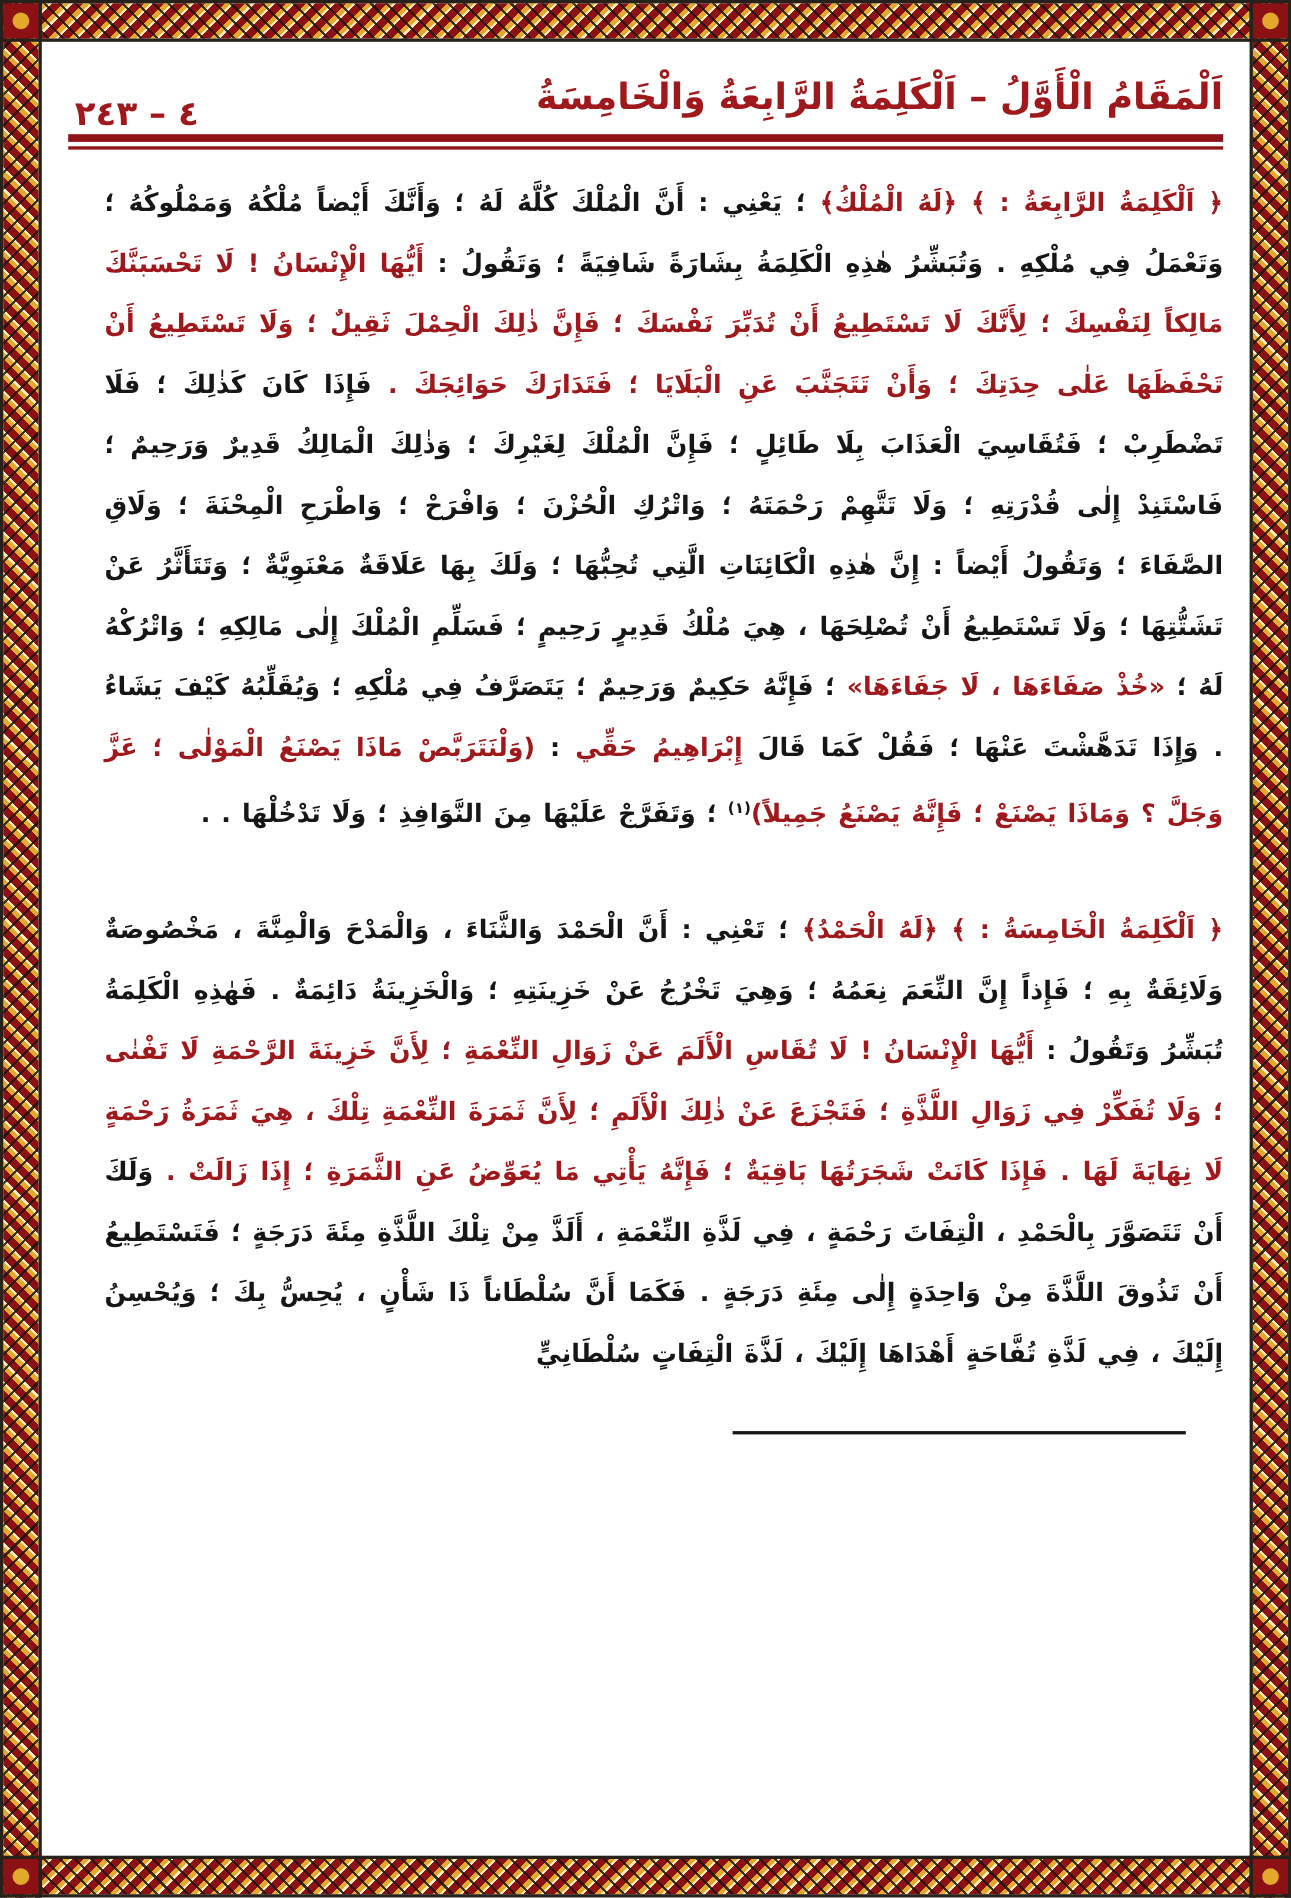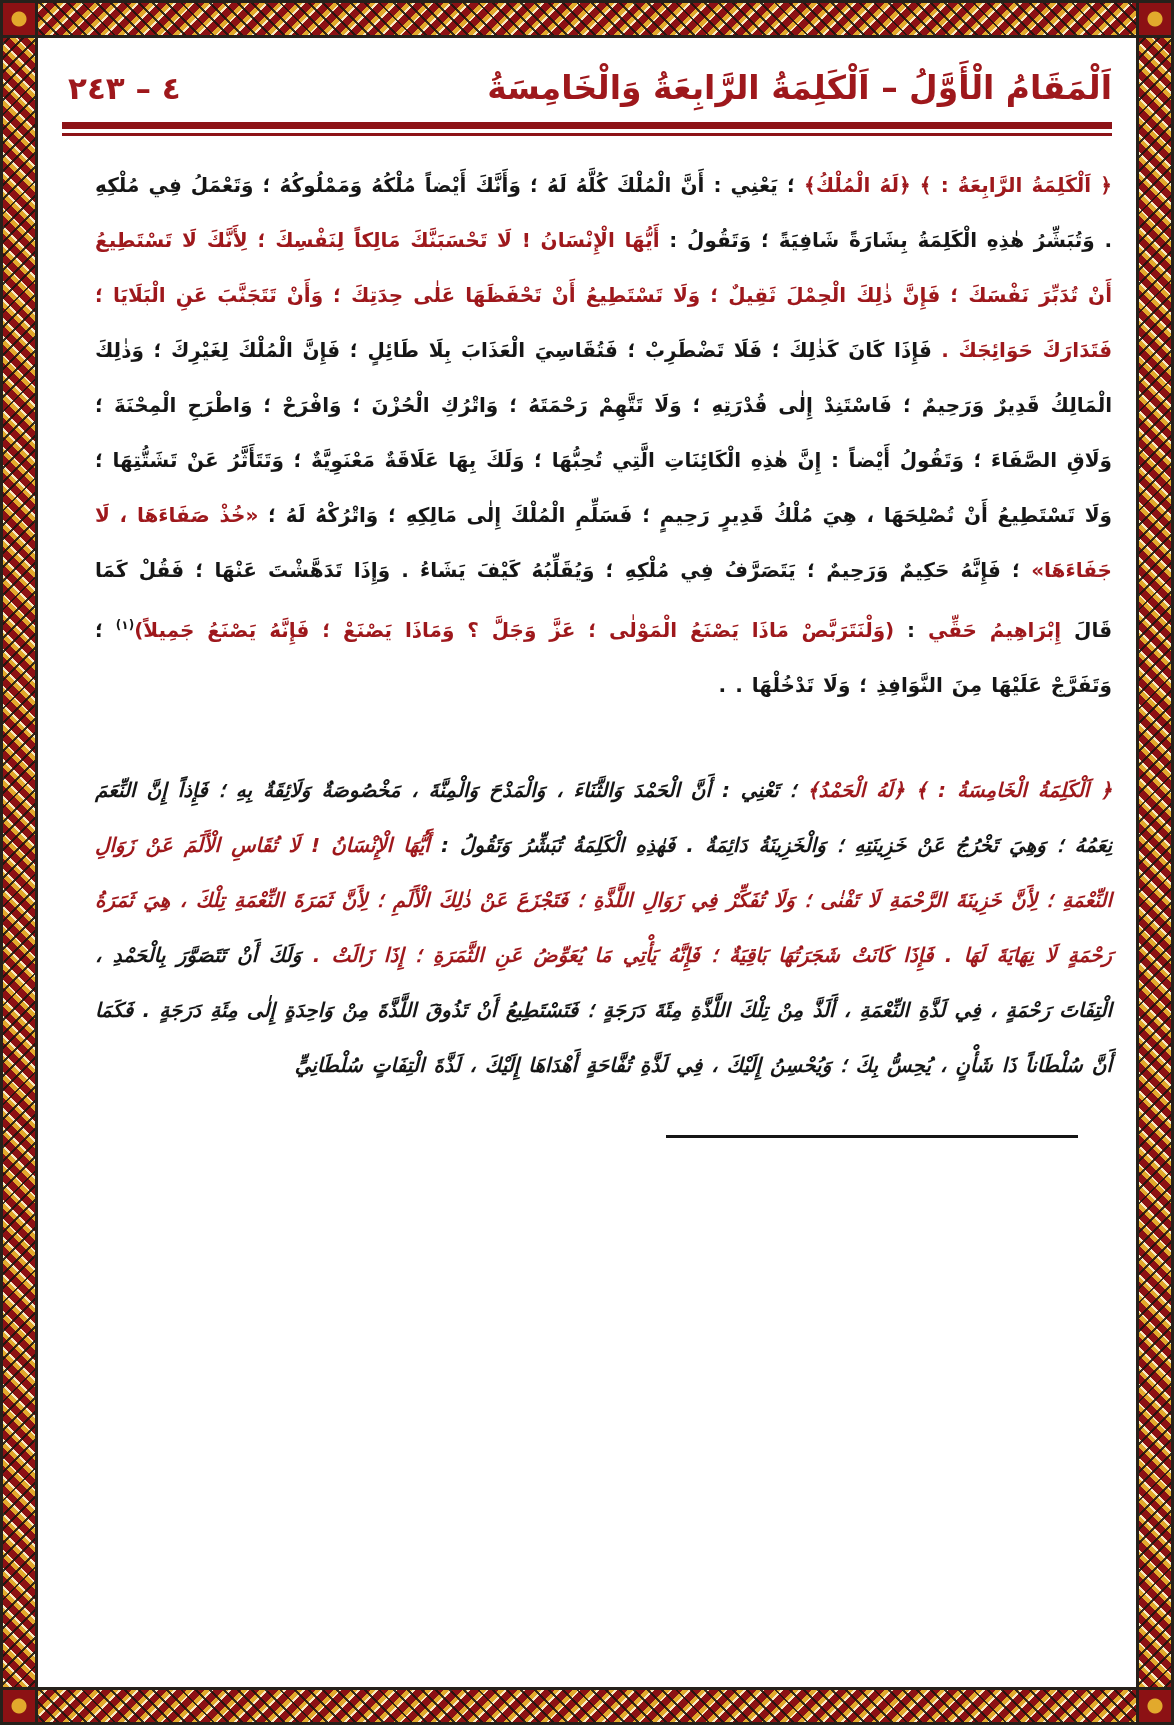--- a/index.html
+++ b/index.html
@@ -37,33 +37,33 @@
   .content{
     position:absolute;top:58px;right:62px;left:62px;bottom:52px;
     direction:rtl;
   }
   .page-header{position:relative;height:60px;}
   .page-title{
     text-align:right;font-size:33px;font-weight:700;color:#9e181c;
     line-height:60px;letter-spacing:0.5px;
   }
   .page-number{
-    position:absolute;left:6px;top:0;font-size:31px;font-weight:700;color:#9e181c;
+    position:absolute;left:6px;top:16px;font-size:31px;font-weight:700;color:#9e181c;
     direction:ltr;line-height:60px;
   }
   .rule-thick{height:7px;background:#8d1317;margin-top:4px;}
   .rule-thin{height:3px;background:#8d1317;margin-top:4px;}
 
   .body-text{
-    font-size:20px;font-weight:700;text-align:justify;
+    font-size:23px;font-weight:700;text-align:justify;
     line-height:55px;word-spacing:2px;color:#161616;margin-left:33px;
   }
   .para{margin:0;}
   .para.first{margin-top:22px;}
-  .para.second{margin-top:50px;font-style:italic;}
+  .para.second{margin-top:50px;}
 
   .seg.black{color:#161616;}
   .seg.red{color:#9e181c;}
   .seg.sup{color:#161616;font-size:0.60em;vertical-align:super;font-weight:700;}
   .seg.seal{font-size:16px;letter-spacing:-1px;}
 
   .footnote-block{margin-top:42px;}
   .fn-rule{
     width:412px;height:3px;background:#151515;
     margin-left:auto;margin-right:34px;margin-bottom:18px;

